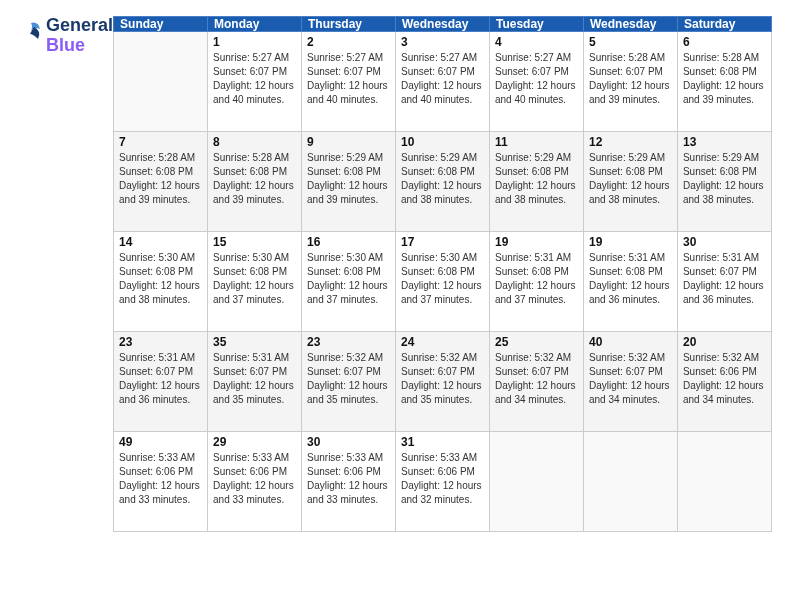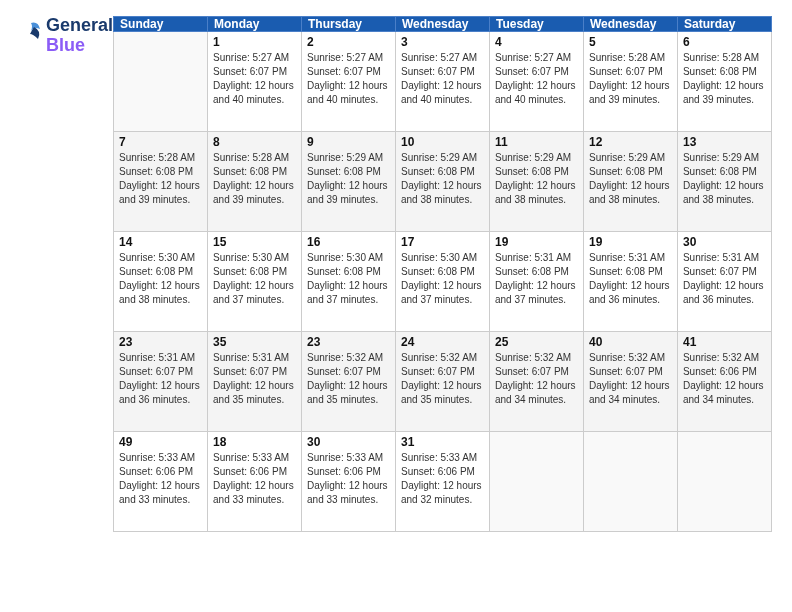--- a/index.html
+++ b/index.html
@@ -312,37 +312,37 @@
 and 34 minutes.</div>
           </td>
           <td>
             <span class="day-num">40</span>
             <div class="day-info" style="white-space: pre-line;">Sunrise: 5:32 AM
 Sunset: 6:07 PM
 Daylight: 12 hours
 and 34 minutes.</div>
           </td>
           <td>
-            <span class="day-num">41</span>
+            <span class="day-num">20</span>
             <div class="day-info" style="white-space: pre-line;">Sunrise: 5:32 AM
 Sunset: 6:06 PM
 Daylight: 12 hours
 and 34 minutes.</div>
           </td>
         </tr>
         <tr>
           <td>
             <span class="day-num">49</span>
             <div class="day-info" style="white-space: pre-line;">Sunrise: 5:33 AM
 Sunset: 6:06 PM
 Daylight: 12 hours
 and 33 minutes.</div>
           </td>
           <td>
-            <span class="day-num">18</span>
+            <span class="day-num">29</span>
             <div class="day-info" style="white-space: pre-line;">Sunrise: 5:33 AM
 Sunset: 6:06 PM
 Daylight: 12 hours
 and 33 minutes.</div>
           </td>
           <td>
             <span class="day-num">30</span>
             <div class="day-info" style="white-space: pre-line;">Sunrise: 5:33 AM
 Sunset: 6:06 PM
 Daylight: 12 hours

